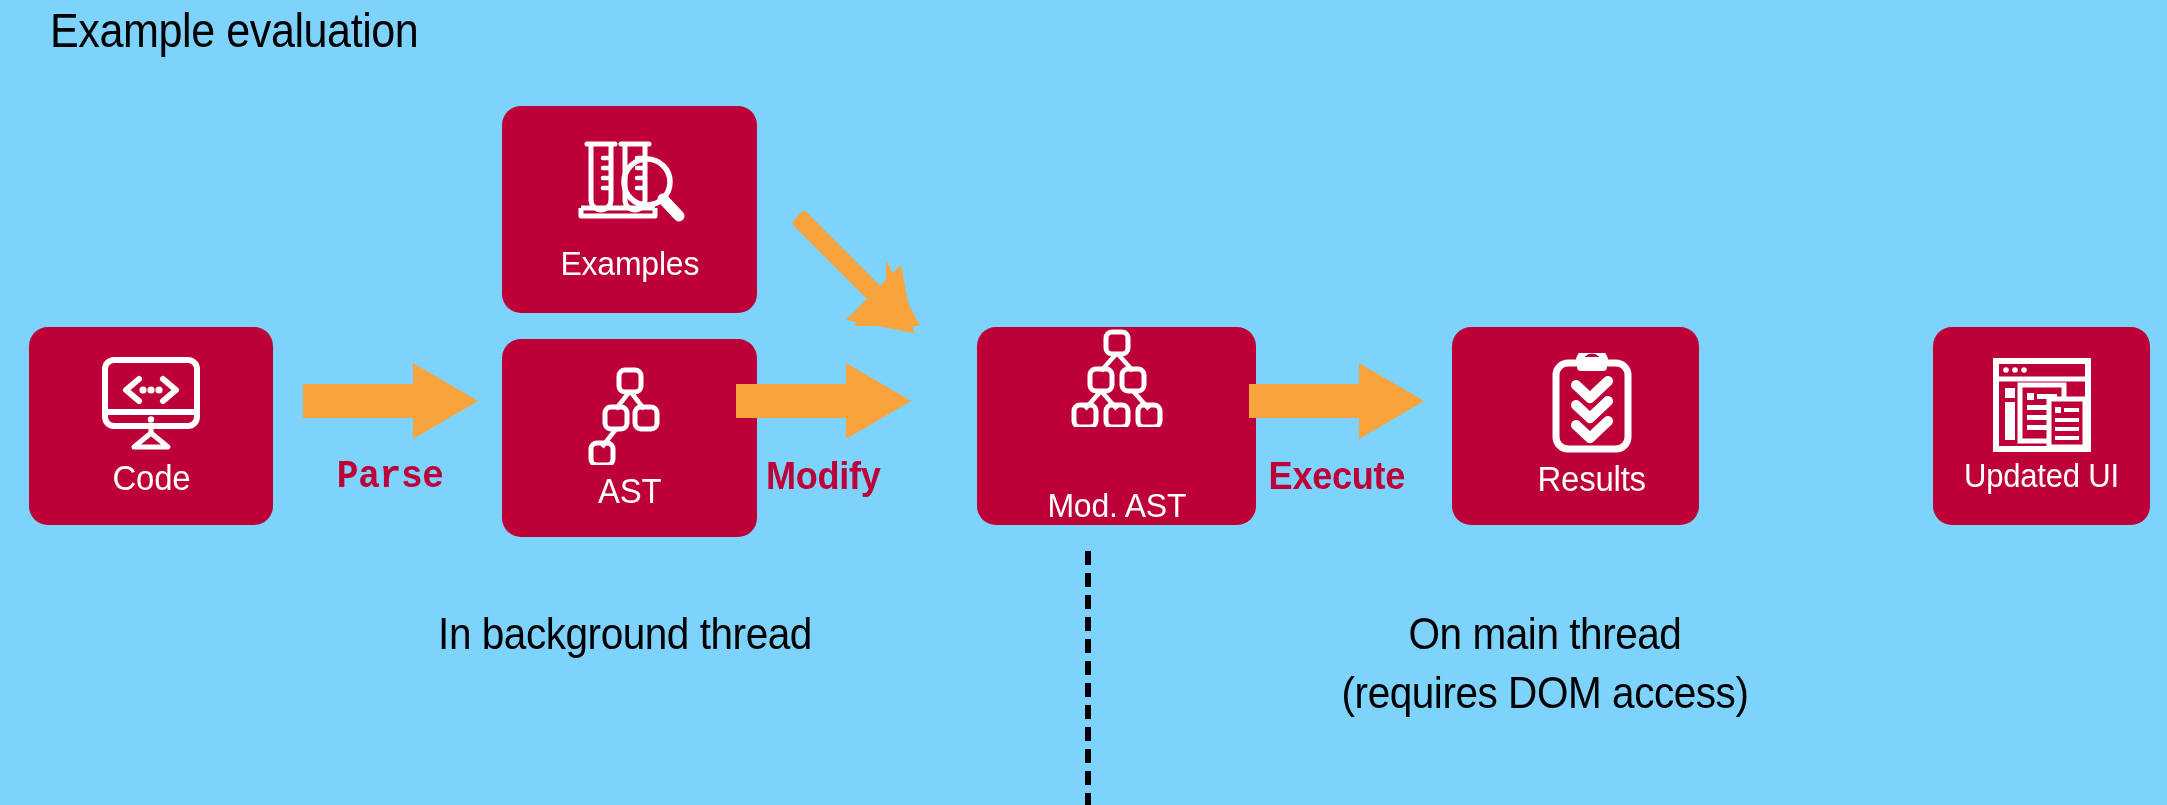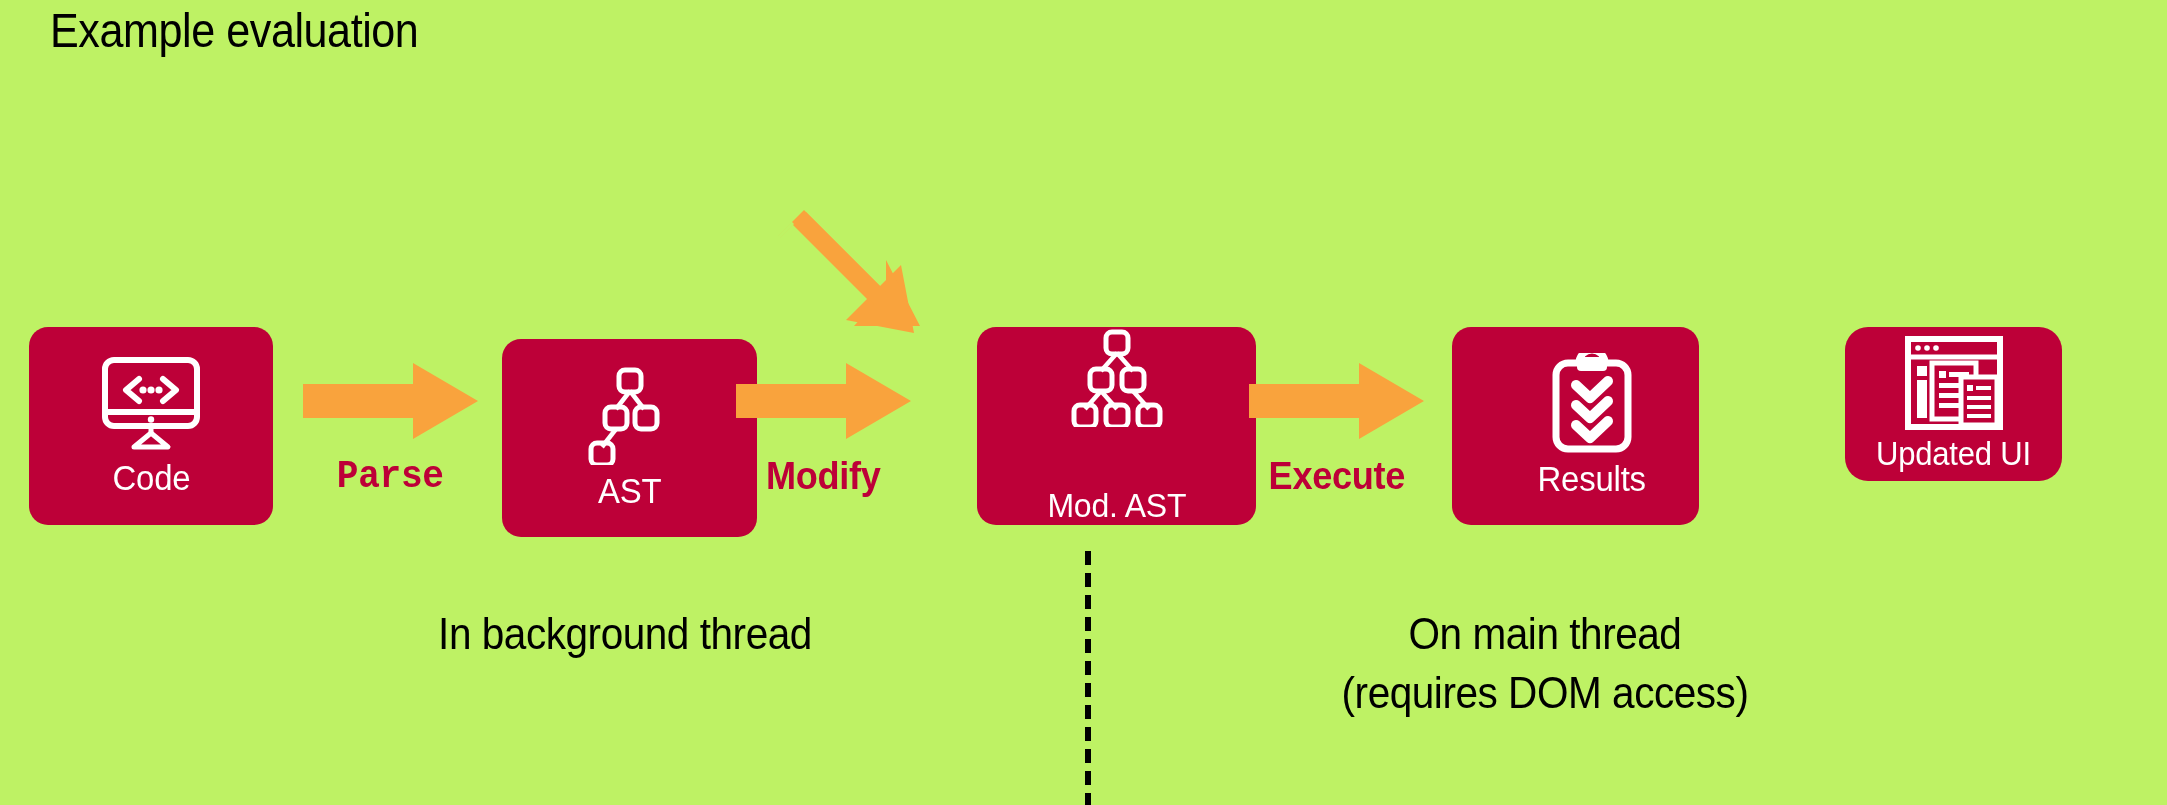--- a/index.html
+++ b/index.html
@@ -7,21 +7,21 @@
     width: 2167px;
     height: 805px;
     background: #ffffff;
     font-family: "Liberation Sans", sans-serif;
     overflow: hidden;
   }
   #stage {
     position: relative;
     width: 2167px;
     height: 805px;
-    background: #bef264;
+    background: #7dd3fc;
   }
 
   
   #page-title {
     position: absolute;
     left: 50px;
     top: 2px;
     font-size: 49px;
     font-weight: 400;
     color: #000000;
@@ -53,21 +53,21 @@
     white-space: nowrap;
     margin-top: 6px;
     transform: scaleX(0.94);
   }
 
   #node-code      { left: 29px;   top: 327px; width: 244px; height: 198px; text-align: right; }
   #node-examples  { left: 502px;  top: 106px; width: 255px; height: 207px; }
   #node-ast       { left: 502px;  top: 327px; width: 255px; height: 198px; margin-top: 12px; }
   #node-modast    { left: 977px;  top: 327px; width: 279px; height: 198px; justify-content: space-between; }
   #node-results   { left: 1452px; top: 327px; width: 247px; height: 198px; padding-left: 33px; }
-  #node-ui        { left: 1845px; top: 327px; width: 217px; height: 154px; border-radius: 23px; }
+  #node-ui        { left: 1933px; top: 327px; width: 217px; height: 198px; }
 
   #node-examples .node-label { font-size: 34px; margin-top: 10px; }
   #node-modast  .node-label  { font-size: 34px; margin-top: 2px; }
   #node-ui      .node-label  { font-size: 33px; margin-top: 4px; }
 
   
   .arrow-group {
     position: absolute;
     display: flex;
     flex-direction: column;
@@ -152,20 +152,38 @@
         <path d="M43 25 L30 36 L43 47" stroke="#ffffff" stroke-width="6" stroke-linecap="round" stroke-linejoin="round" fill="none"></path>
         <path d="M67 25 L80 36 L67 47" stroke="#ffffff" stroke-width="6" stroke-linecap="round" stroke-linejoin="round" fill="none"></path>
         <circle cx="47" cy="36" r="3.6" fill="#ffffff"></circle>
         <circle cx="55" cy="36" r="3.6" fill="#ffffff"></circle>
         <circle cx="63" cy="36" r="3.6" fill="#ffffff"></circle>
       </svg>
     </span>
     <span class="node-label">Code</span>
   </div>
 
+  <div class="node" id="node-examples">
+    <span class="node-icon">
+      <svg width="118" height="98" viewBox="0 0 118 98" fill="none">
+
+        <path d="M16 8 H44 M20 8 V64 a10 10 0 0 0 20 0 V8" stroke="#ffffff" stroke-width="5" stroke-linecap="round" stroke-linejoin="round"></path>
+        <path d="M40 22 H32 M40 32 H32 M40 42 H32 M40 52 H32" stroke="#ffffff" stroke-width="4.5" stroke-linecap="round"></path>
+
+        <path d="M50 8 H78 M54 8 V64 a10 10 0 0 0 20 0 V8" stroke="#ffffff" stroke-width="5" stroke-linecap="round" stroke-linejoin="round"></path>
+        <path d="M74 22 H66 M74 32 H66 M74 42 H66 M74 52 H66" stroke="#ffffff" stroke-width="4.5" stroke-linecap="round"></path>
+
+        <path d="M10 72 H84 M10 72 V80 H84 V72" stroke="#ffffff" stroke-width="5" stroke-linejoin="round"></path>
+
+        <circle cx="76" cy="46" r="23" stroke="#ffffff" stroke-width="5.5" fill="none"></circle>
+        <path d="M92 63 L108 80" stroke="#ffffff" stroke-width="11" stroke-linecap="round"></path>
+      </svg>
+    </span>
+    <span class="node-label">Examples</span>
+  </div>
 
   <div class="node" id="node-ast">
     <span class="node-icon">
       <svg width="96" height="100" viewBox="0 0 96 100" fill="none">
         <path d="M48 26 L34 44 M48 26 L62 44" stroke="#ffffff" stroke-width="4.5"></path>
         <path d="M34 64 L20 82" stroke="#ffffff" stroke-width="4.5"></path>
         <rect x="37" y="5" width="22" height="22" rx="6" stroke="#ffffff" stroke-width="5"></rect>
         <rect x="23" y="42" width="22" height="22" rx="6" stroke="#ffffff" stroke-width="5"></rect>
         <rect x="53" y="42" width="22" height="22" rx="6" stroke="#ffffff" stroke-width="5"></rect>
         <rect x="9" y="78" width="22" height="22" rx="6" stroke="#ffffff" stroke-width="5"></rect>

